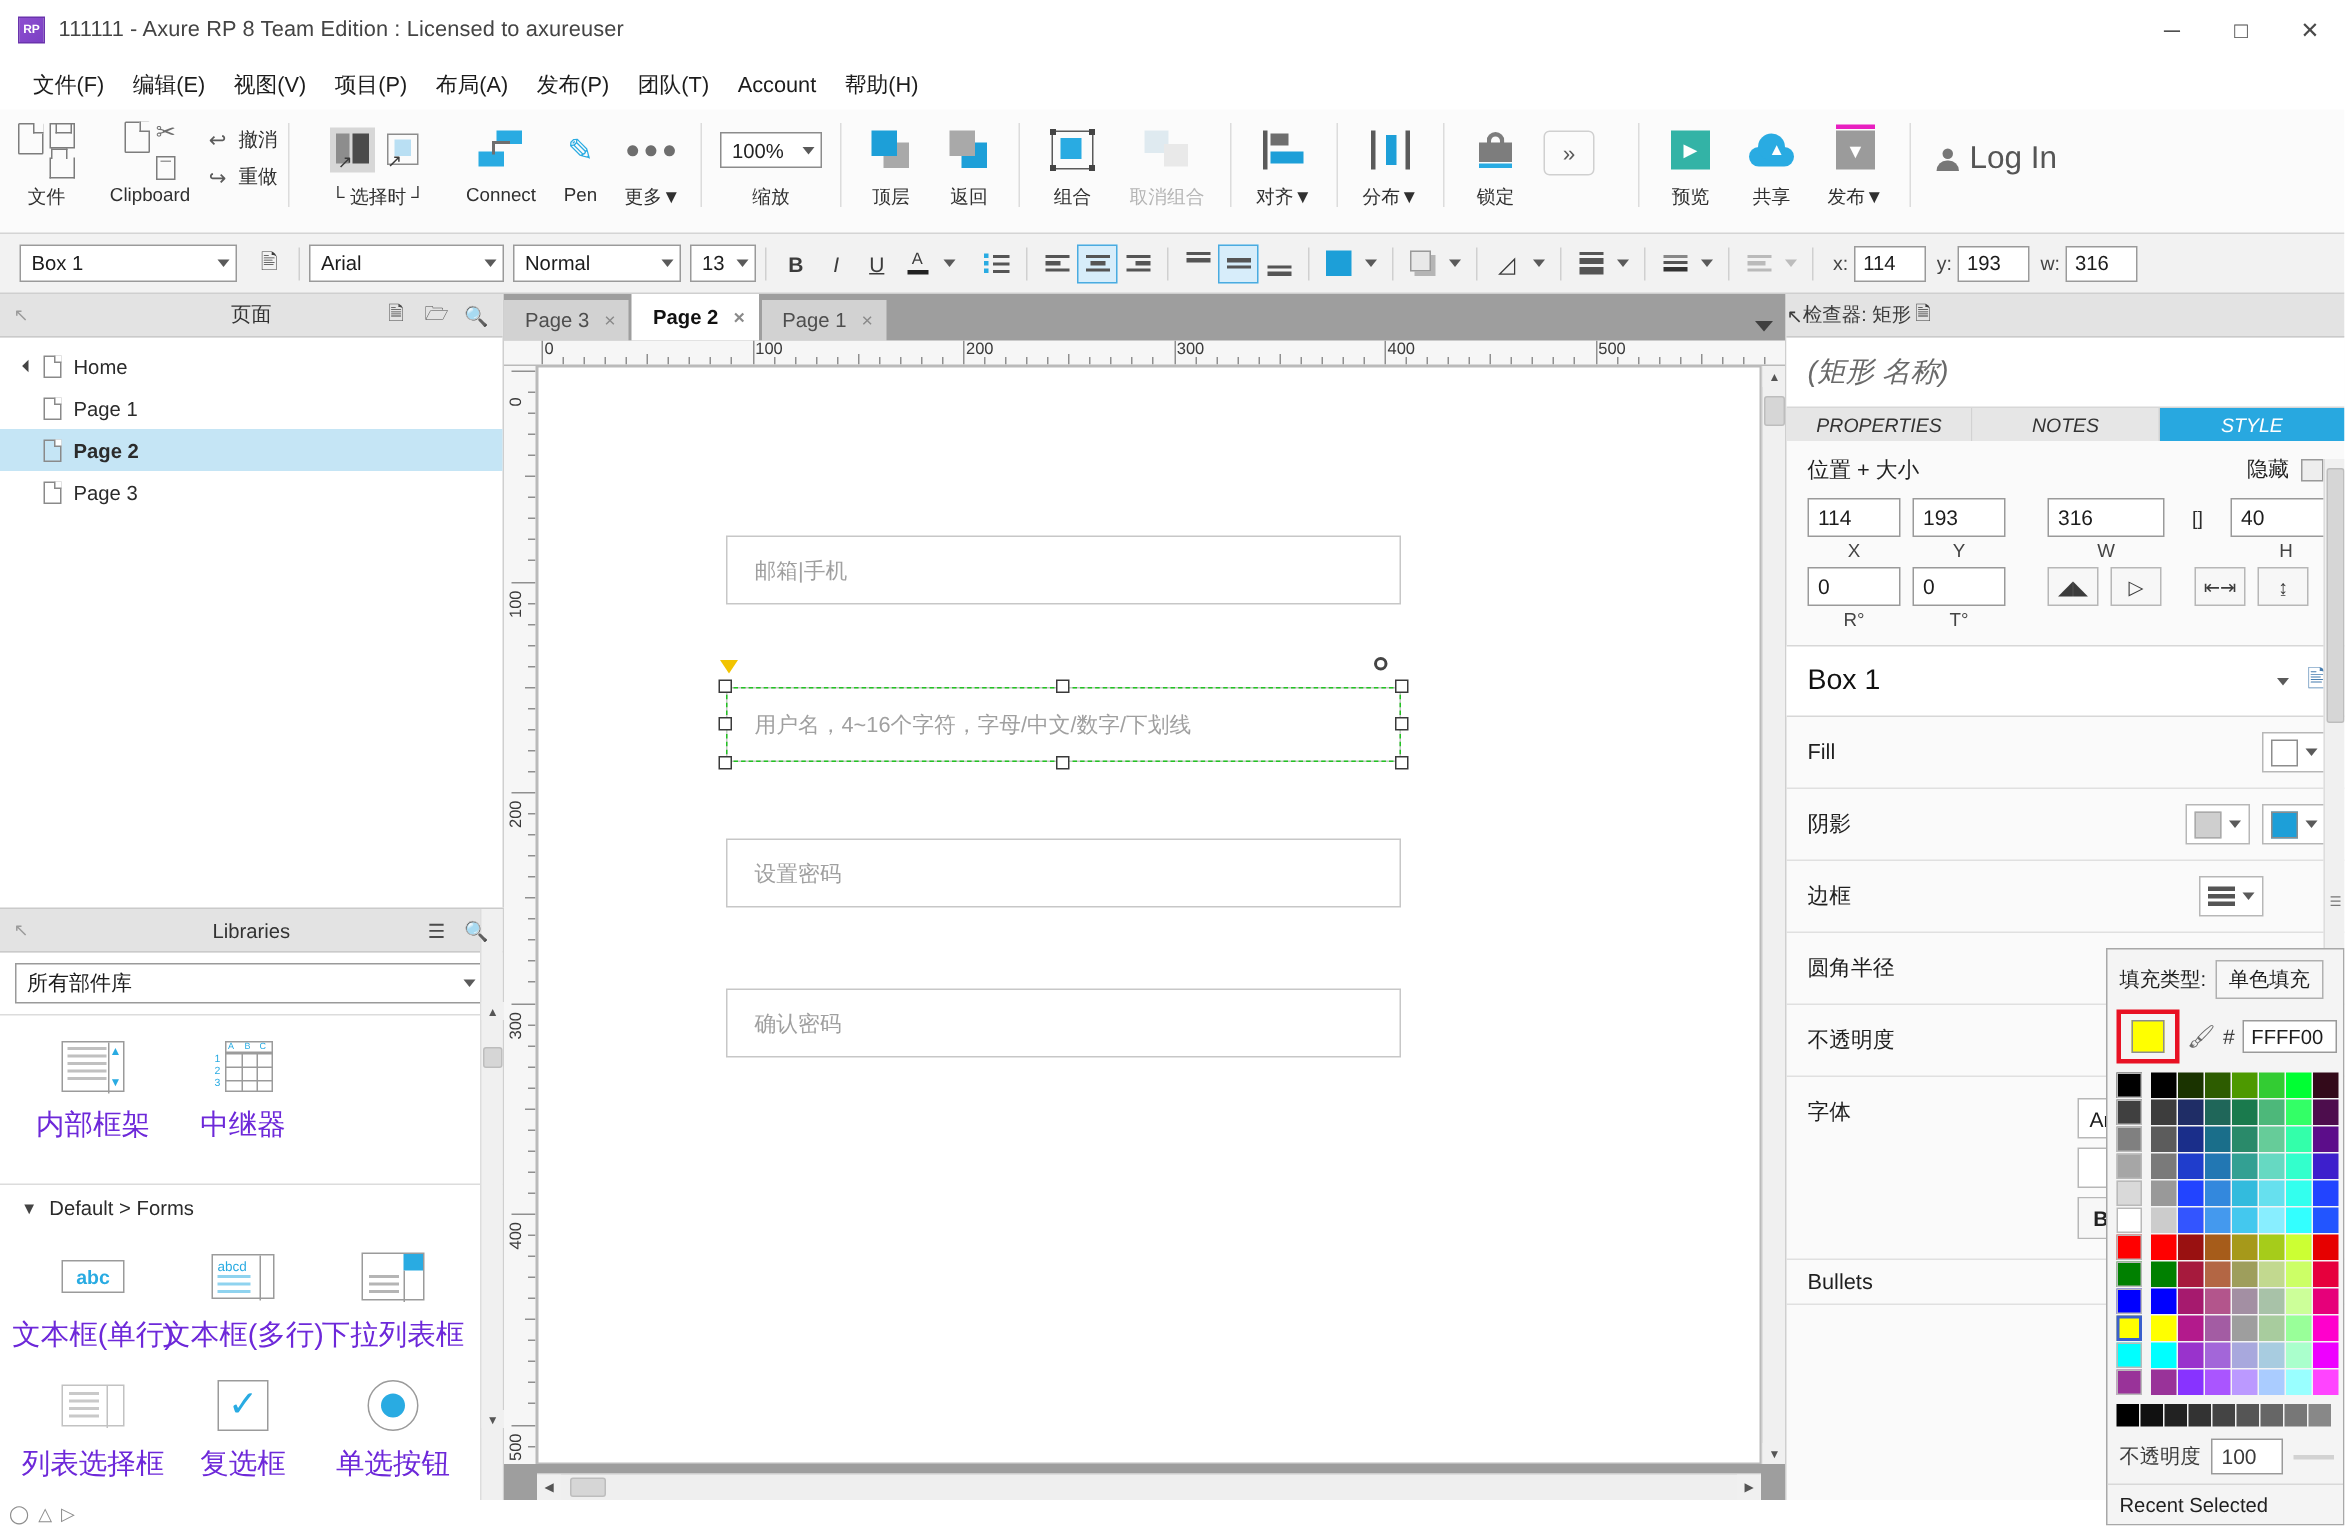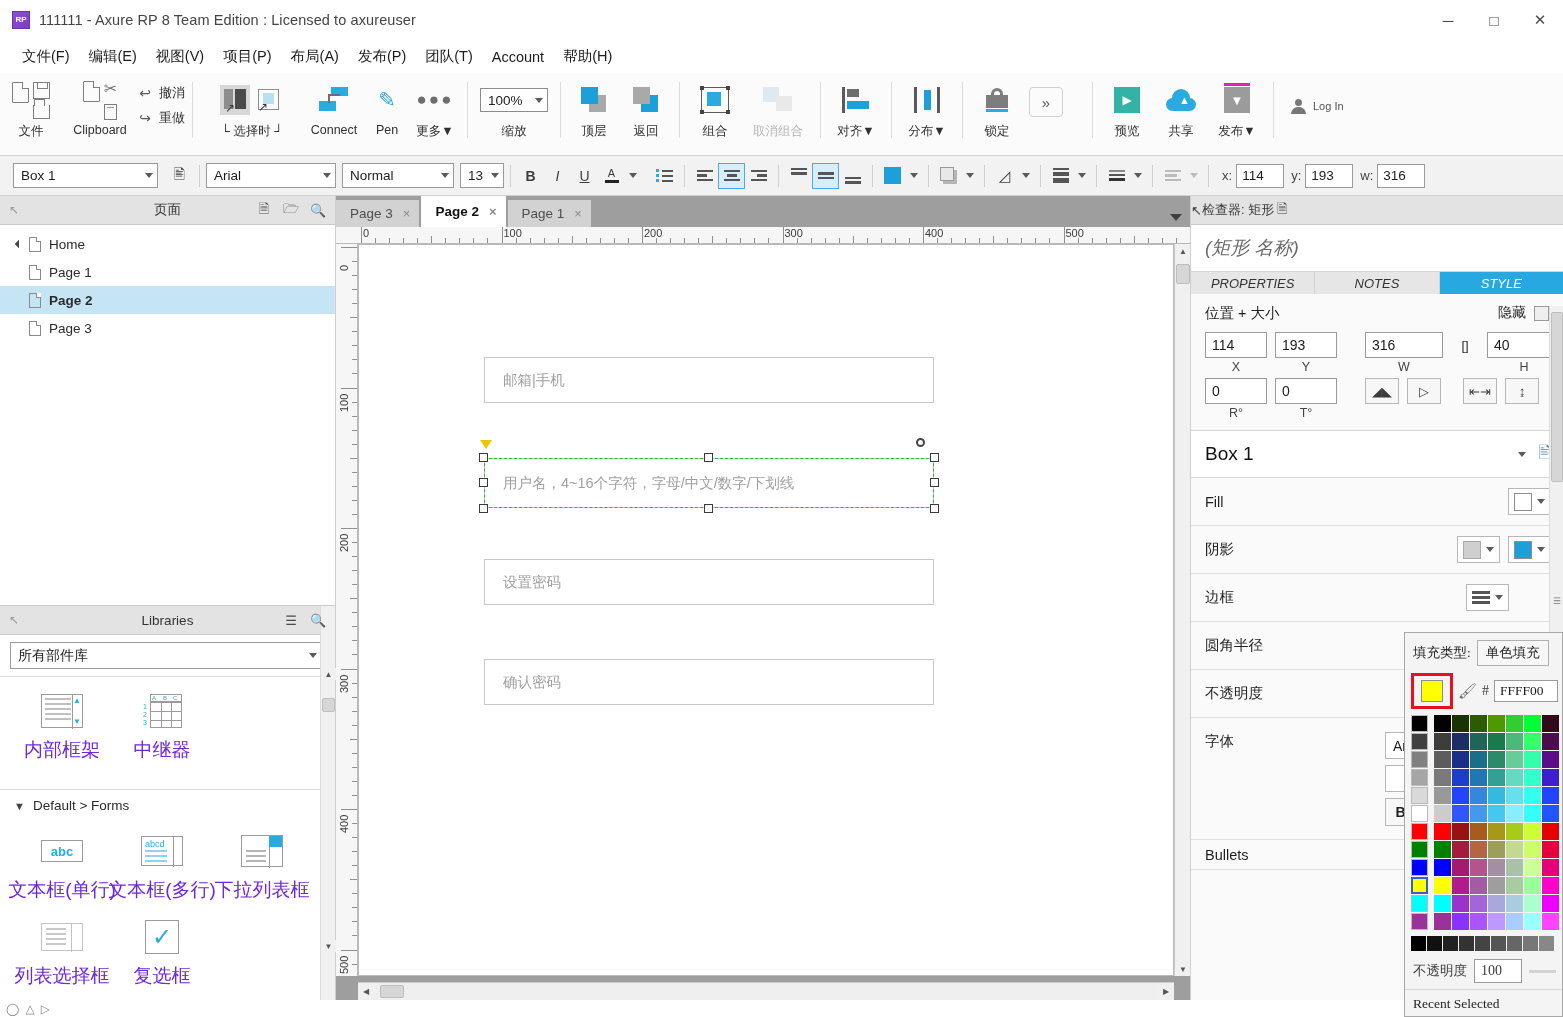--- a/index.html
+++ b/index.html
@@ -97,21 +97,21 @@
   .lockico{ position:relative;width:22px;height:24px;}
   .lockico .body{position:absolute;left:0;bottom:4px;width:22px;height:13px;background:#7d7d7d;}
   .lockico .sh{position:absolute;left:5px;top:0;width:12px;height:11px;border:3px solid #7d7d7d;border-bottom:none;border-radius:6px 6px 0 0;}
   .lockico .bar{position:absolute;left:0;bottom:0;width:22px;height:3px;background:#29abe2;}
   .chev{ width:34px;height:30px;border:1px solid #d0d0d0;border-radius:4px;display:flex;align-items:center;justify-content:center;color:#5a5a5a;font-size:15px;}
 
   .prev-ico{width:26px;height:26px;background:#33b3a6;display:flex;align-items:center;justify-content:center;color:#fff;font-size:12px;}
   .cloud-ico{width:30px;height:22px;position:relative;}
   .pub-ico{width:26px;height:26px;background:#9b9b9b;display:flex;align-items:center;justify-content:center;color:#fff;font-size:13px;position:relative;}
   .pub-ico:before{content:"";position:absolute;left:0;top:-4px;width:26px;height:3px;background:#e81fc0;}
-  .login{ display:flex; align-items:center; gap:8px; font-size:11px;color:#555; padding:0 10px;}
+  .login{ display:flex; align-items:center; gap:8px; font-size:21px;color:#555; padding:0 10px;}
   .person{width:14px;height:15px;position:relative;}
   .person:before{content:"";position:absolute;left:4px;top:0;width:7px;height:7px;border-radius:50%;background:#777;}
   .person:after{content:"";position:absolute;left:0;bottom:0;width:15px;height:7px;border-radius:7px 7px 0 0;background:#777;}
 
   
   .fmtbar{
     position:absolute; left:0; top:156px; width:1563px; height:40px;
     background:#f2f2f2; border-bottom:1px solid #cfcfcf;
     display:flex; align-items:center; padding-left:13px; gap:0;
   }
@@ -228,21 +228,21 @@
   .txtin{ height:27px;border:1px solid #b7b7b7;background:#fff;display:flex;align-items:center;
           padding:0 7px;font-size:14px;color:#1c1c1c;}
   .bibtn{ display:flex;border:1px solid #b7b7b7;}
   .bibtn div{ width:30px;height:26px;display:flex;align-items:center;justify-content:center;
               font-size:14px;color:#222;border-right:1px solid #cfcfcf;background:#f7f7f7;}
   .bibtn div:last-child{border-right:none;}
   .ins-scroll{ position:absolute; right:0; top:110px; width:14px; bottom:0; background:#f0f0f0; border-left:1px solid #ddd;}
 
   
   .colorpop{ position:absolute; left:1404px; top:632px; width:159px; height:385px;
-             background:#f4f4f4; border:1px solid #a8a8a8; z-index:40; overflow:hidden;font-family:Liberation Serif, serif;}
+             background:#f4f4f4; border:1px solid #a8a8a8; z-index:40; overflow:hidden;}
   .cp-row1{ display:flex; align-items:center; gap:6px; padding:7px 6px 5px 8px; font-size:13.5px;color:#1f1f1f;}
   .cp-type{ border:1px solid #b0b0b0; background:#f7f7f7; padding:3px 8px; font-size:13.5px;}
   .cp-row2{ display:flex; align-items:center; gap:5px; padding:2px 4px 4px 6px;}
   .cp-redbox{ border:3px solid #e81123; padding:4px 7px; display:flex;align-items:center;}
   .cp-curswatch{ width:22px;height:22px;background:#FFFF00;border:1px solid #8d8d8d;}
   .dropper{ font-size:15px;color:#6a6a6a; transform:rotate(0deg);}
   .hexin{ width:70px;height:22px;border:1px solid #9a9a9a;background:#fff;font-size:13.5px;
           display:flex;align-items:center;padding-left:5px;color:#1c1c1c;}
   .grid-wrap{ display:flex; gap:6px; padding:2px 4px 0 6px; }
   .gcol{ display:grid; grid-auto-rows:17px; gap:1px; }
@@ -808,20 +808,28 @@
               <i style="position:absolute;right:0;top:0;width:11px;height:28px;border-left:1.5px solid #c2c2c2;display:block"></i>
             </span>
           </div>
           <div class="lib-name">列表选择框</div>
         </div>
         <div class="lib-item">
           <div class="li-ico">
             <span style="display:flex;align-items:center;justify-content:center;width:34px;height:34px;border:1.5px solid #9b9b9b;color:#29abe2;font-size:24px;line-height:1">✓</span>
           </div>
           <div class="lib-name">复选框</div>
+        </div>
+        <div class="lib-item">
+          <div class="li-ico">
+            <span style="display:flex;align-items:center;justify-content:center;width:34px;height:34px;border:1.5px solid #9b9b9b;border-radius:50%">
+              <i style="width:16px;height:16px;border-radius:50%;background:#29abe2;display:block"></i>
+            </span>
+          </div>
+          <div class="lib-name">单选按钮</div>
         </div>
       </div>
     </div>
   </div>
   <div class="lib-scroll">
     <div class="sb-arrow" style="left:0;top:62px;width:15px;height:12px">▲</div>
     <div class="sb-thumb" style="left:1px;top:92px;width:13px;height:14px;border-radius:2px"></div>
     <div class="sb-arrow" style="left:0;bottom:48px;width:15px;height:12px">▼</div>
   </div>
 </div>

